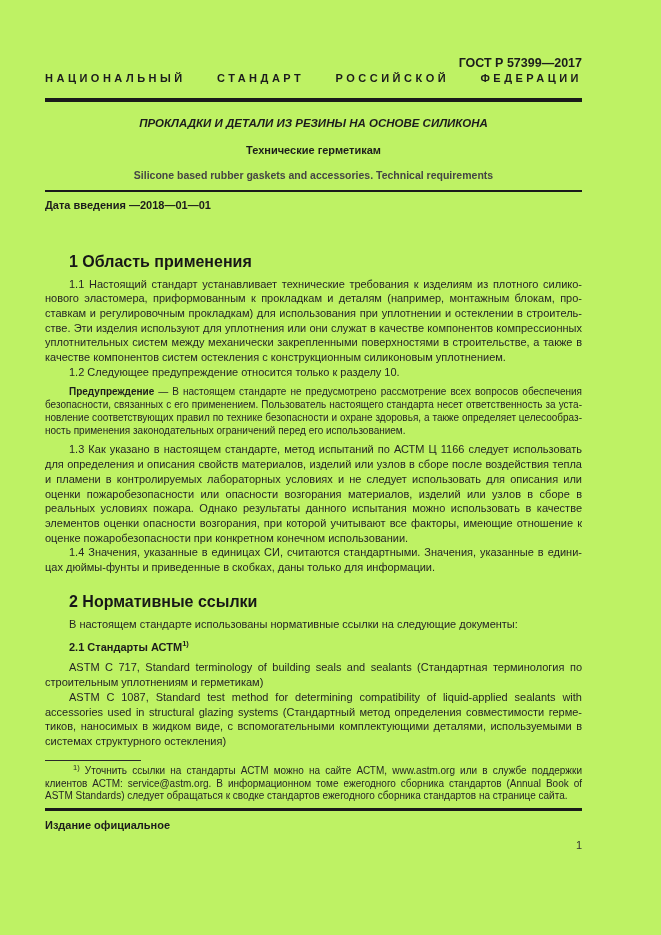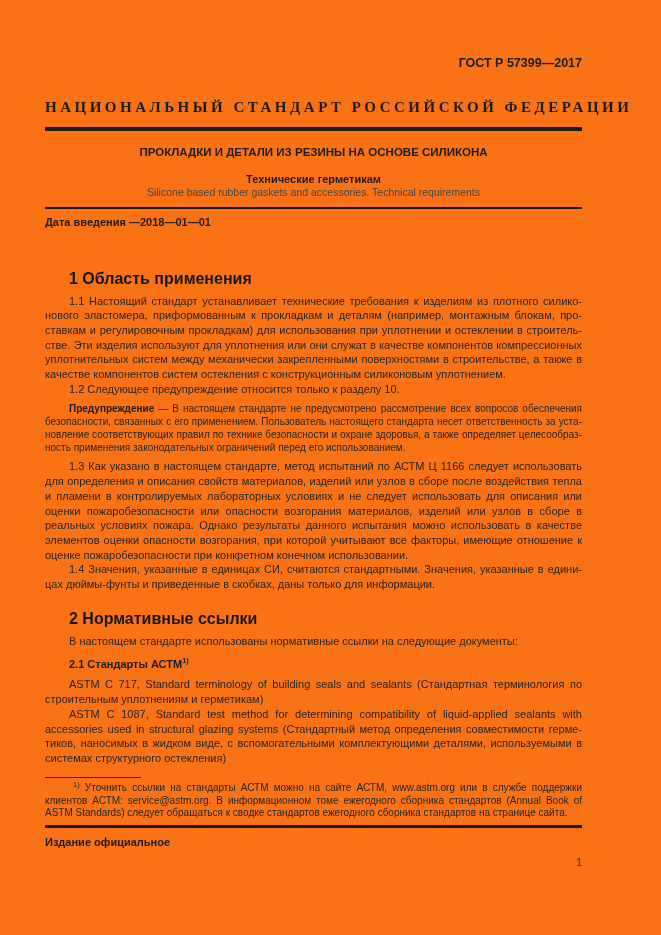--- a/index.html
+++ b/index.html
@@ -1,74 +1,75 @@
 <!DOCTYPE html>
 <html lang="ru"><head>
 <meta charset="utf-8">
 <style>
   html, body { margin: 0; padding: 0; background: #ffffff; }
   .page {
     position: relative;
     width: 661px;
     height: 935px;
-    background: #f97316;
+    background: #bef264;
     font-family: "Liberation Sans", sans-serif;
     color: #252525;
     overflow: hidden;
   }
   .inner { margin-left: 45px; width: 537px; }
 
   p { margin: 0; }
 
   .doc-code {
     padding-top: 56px;
     text-align: right;
     font-weight: 700;
     font-size: 12.5px;
     line-height: 15px;
     color: #1c1c1c;
   }
   .national {
-    margin-top: 29px;
     font-weight: 700;
-    font-size: 15px;
+    font-size: 11px;
     line-height: 15px;
     letter-spacing: 3.5px;
     text-align: justify;
     text-align-last: justify;
     color: #1c1c1c;
     white-space: nowrap;
-    font-family: Liberation Serif, serif;
   }
   .rule { background: #1b1b1b; }
   .rule-header { margin-top: 12px; height: 3.5px; }
   .rule-date { margin-top: 8px; height: 2px; }
   .rule-footer { margin-top: 5px; height: 3px; }
 
   .title {
     margin-top: 14px;
     text-align: center;
     font-weight: 700;
     font-size: 11.5px;
     line-height: 15px;
     color: #1c1c1c;
+    font-style: italic;
   }
   .subtitle {
     margin-top: 12px;
     text-align: center;
     font-weight: 700;
     font-size: 11px;
     line-height: 14px;
     color: #1c1c1c;
   }
   .subtitle-en {
+    margin-top: 12px;
     text-align: center;
     font-size: 10.5px;
     line-height: 13px;
     color: #454545;
+    font-weight: bold;
   }
   .date {
     margin-top: 6px;
     text-align: left;
     font-weight: 700;
     font-size: 11px;
     line-height: 14px;
     color: #1c1c1c;
   }
 

